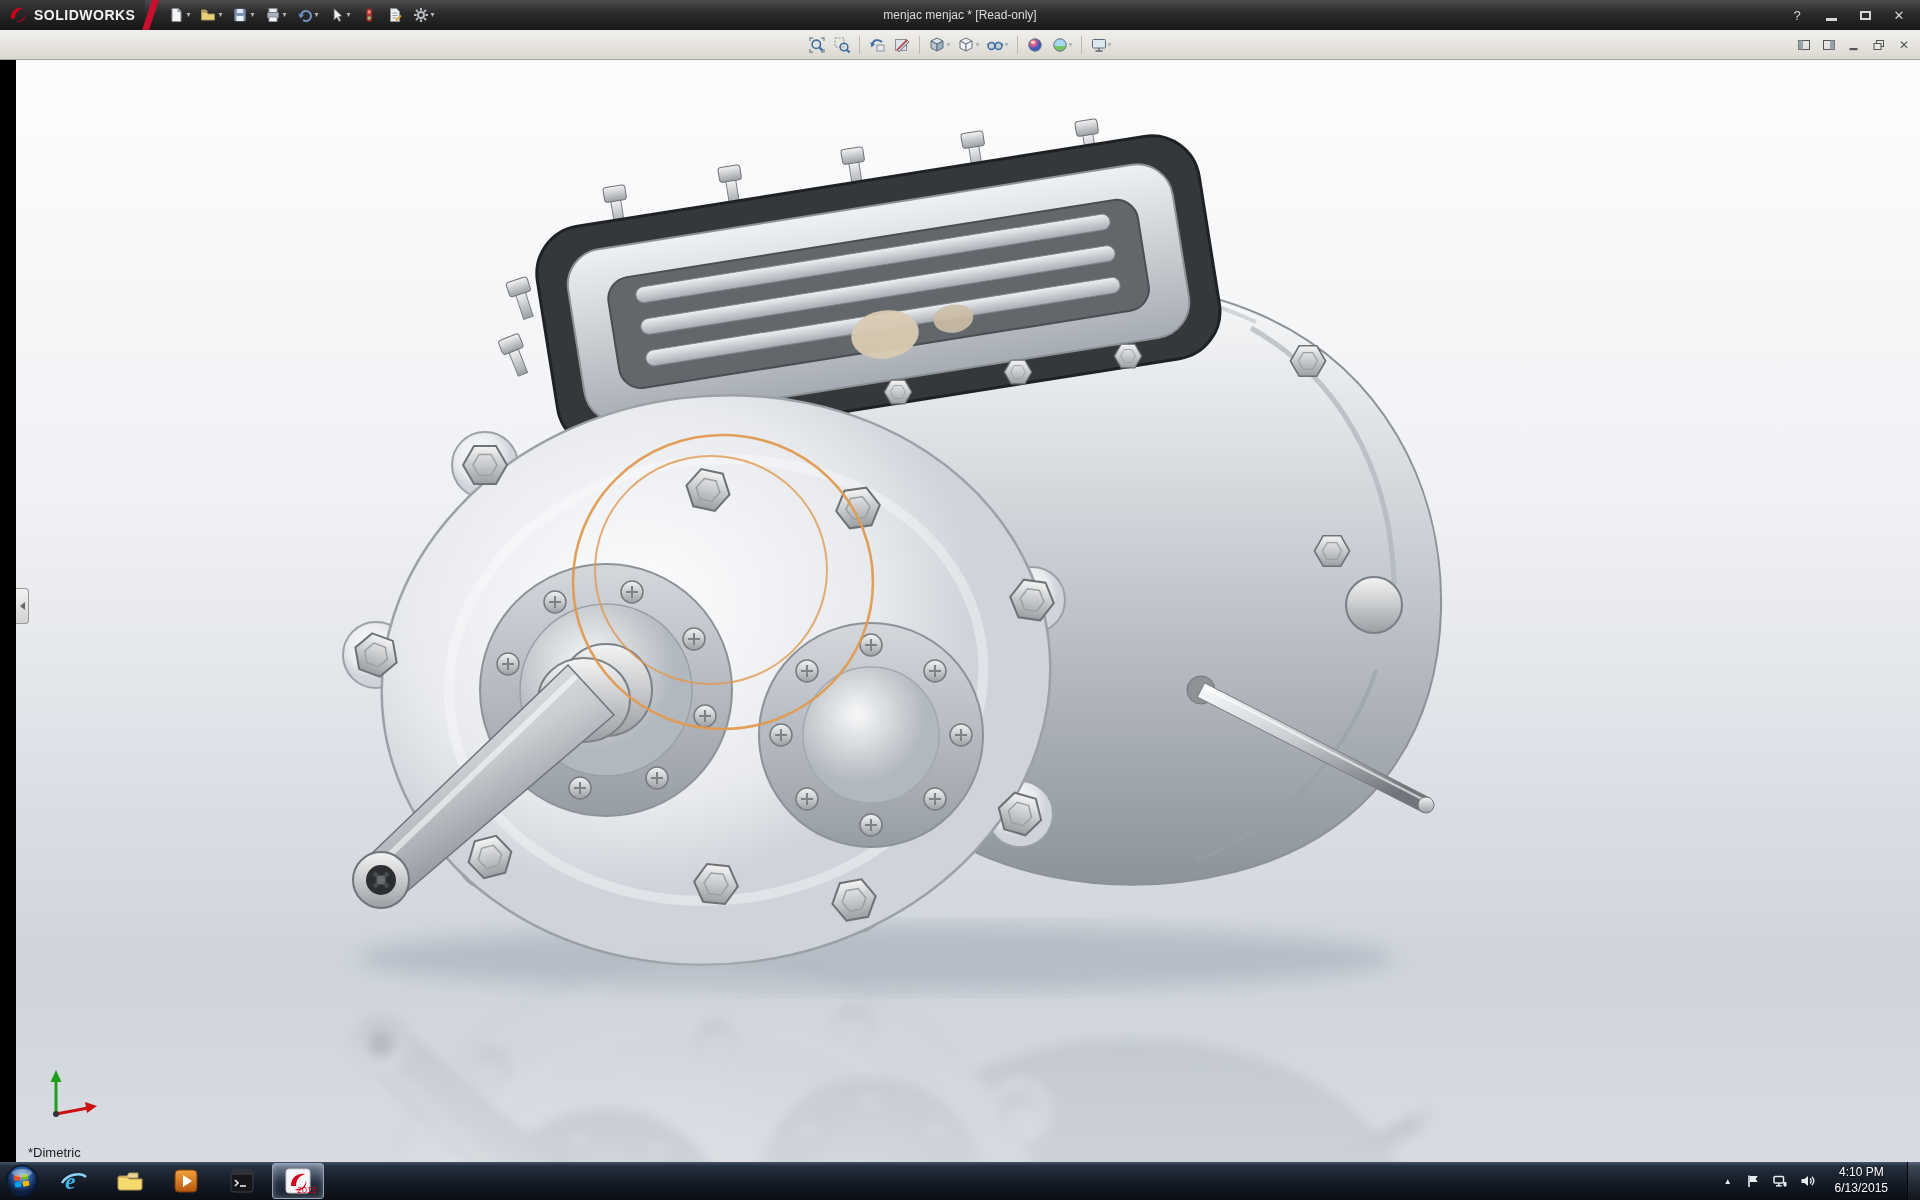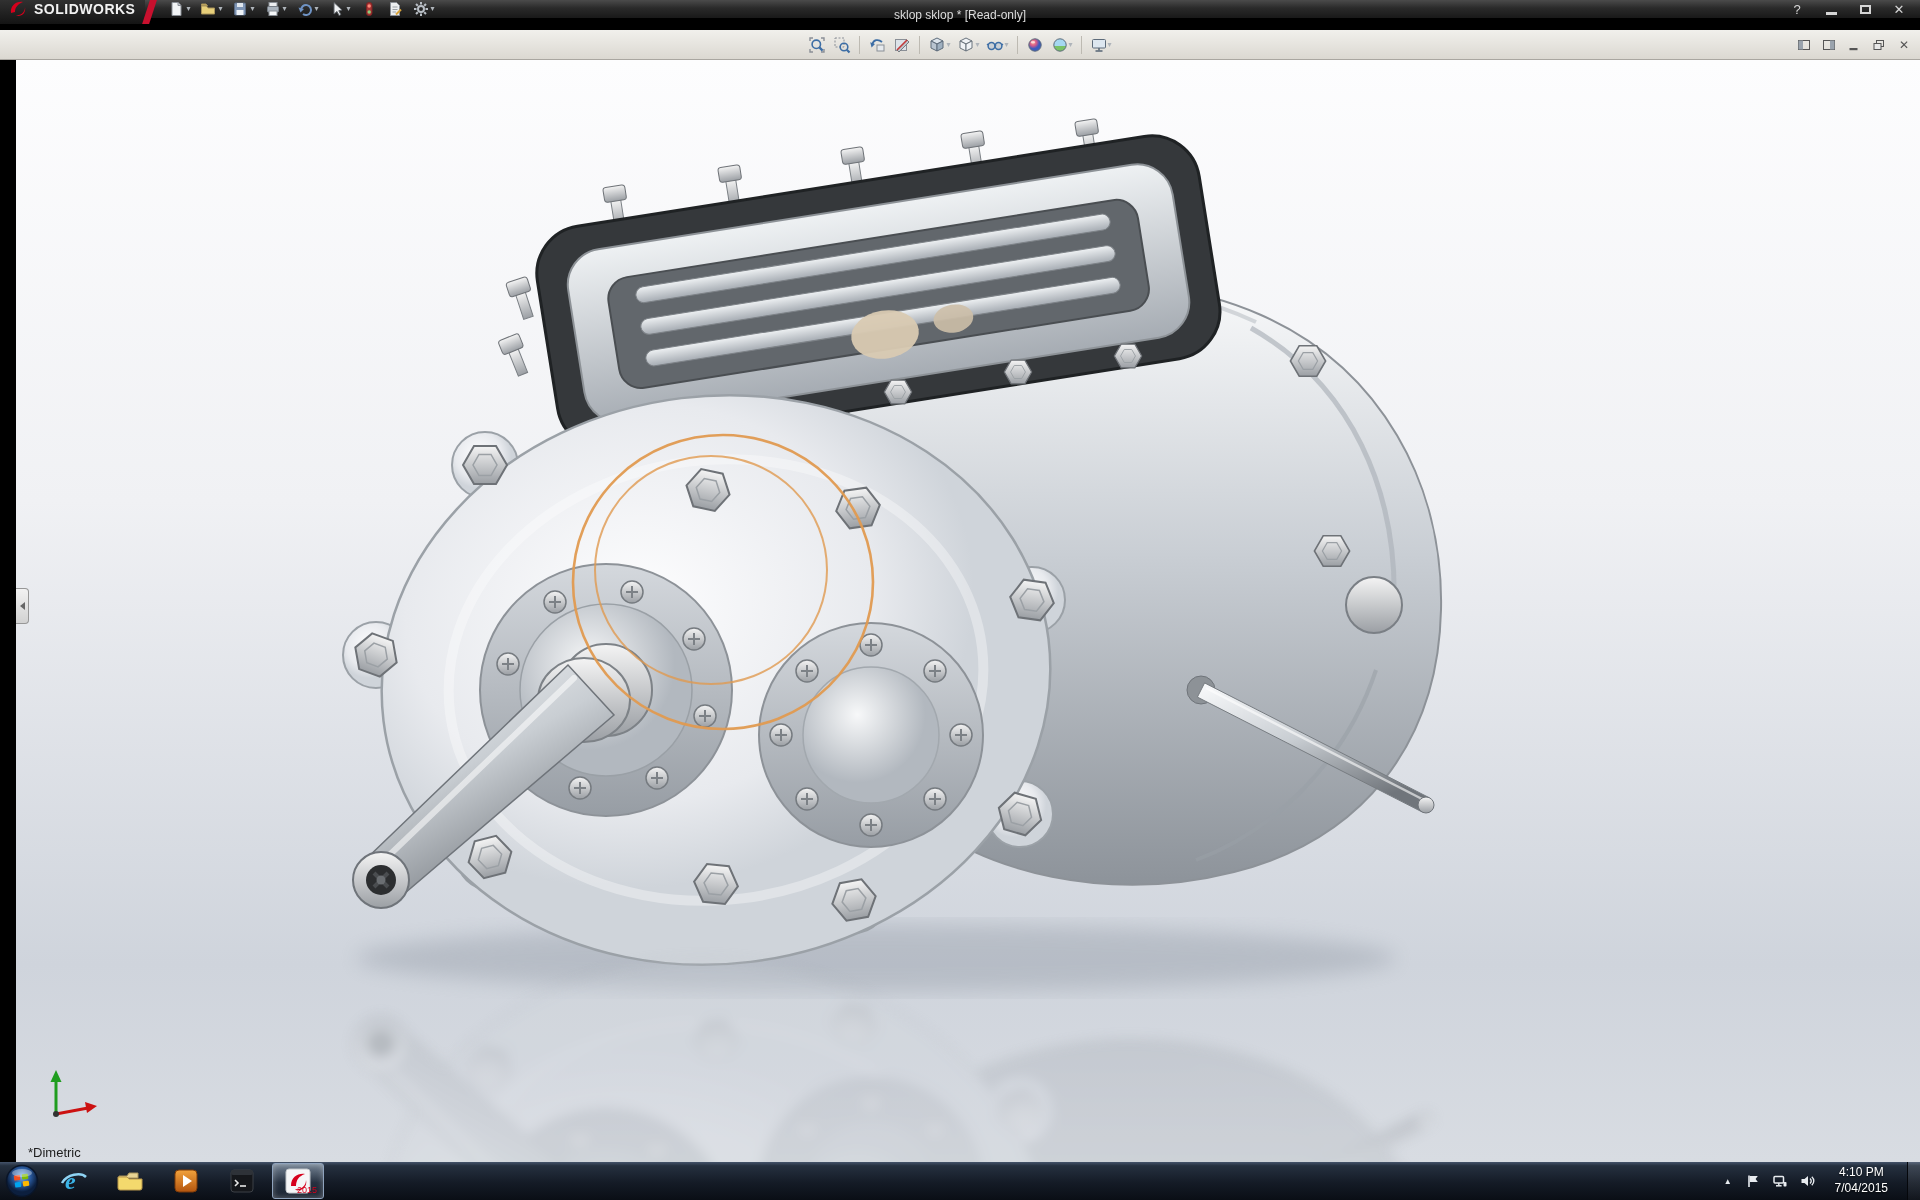--- a/index.html
+++ b/index.html
@@ -1,18 +1,18 @@
 <!DOCTYPE html>
 <html><head>
 <meta charset="utf-8">
 <style>
   *{margin:0;padding:0;box-sizing:border-box}
   html,body{width:1920px;height:1200px;overflow:hidden;font-family:"Liberation Sans",sans-serif;user-select:none;background:#000}
   
-  .titlebar{position:absolute;top:0;left:0;width:1920px;height:18px;background:linear-gradient(#4b4b4b,#2a2a2a 45%,#191919);display:flex;align-items:center;color:#e6e6e6;z-index:40}
+  .titlebar{position:absolute;top:0;left:0;width:1920px;height:30px;background:linear-gradient(#4b4b4b,#2a2a2a 45%,#191919);display:flex;align-items:center;color:#e6e6e6;z-index:40}
   .logo{display:flex;align-items:center;gap:6px;height:30px;padding:0 10px 0 8px;background:linear-gradient(#383838,#141414)}
   .brand{font-size:14px;font-weight:bold;letter-spacing:.5px;color:#f2f2f2}
   .logo-accent{width:7px;height:30px;background:#c8102e;transform:skewX(-18deg);margin-left:2px}
   .tb-group{display:flex;align-items:center;gap:2px;margin-left:10px}
   .tbtn{display:flex;align-items:center;gap:2px;height:24px;padding:0 4px;border-radius:3px;cursor:default}
   .dd{font-size:8px;color:#aeb4ba;line-height:1}
   .title-text{position:absolute;left:50%;top:0;transform:translateX(-50%);height:30px;display:flex;align-items:center;font-size:12px;color:#dcdcdc;white-space:nowrap}
   .win-ctrls{margin-left:auto;display:flex;align-items:center;gap:16px;padding-right:12px;height:30px}
   .wbtn{display:flex;align-items:center;justify-content:center;width:18px;height:18px;color:#d6d6d6;font-size:13px}
   .glyph-min{width:11px;height:3px;background:#d6d6d6;margin-top:8px}
@@ -128,21 +128,21 @@
           <line x1="3" y1="3" x2="4.8" y2="4.8"></line>
             <line x1="11.2" y1="11.2" x2="13" y2="13"></line>
           <line x1="13" y1="3" x2="11.2" y2="4.8"></line>
             <line x1="4.8" y1="11.2" x2="3" y2="13"></line>
         </g>
       </svg>
       <span class="dd">▾</span>
     </div>
   </div>
 
-  <div class="title-text">sklop sklop * [Read-only]</div>
+  <div class="title-text">menjac menjac * [Read-only]</div>
 
   <div class="win-ctrls">
     <div class="wbtn">?</div>
     <div class="wbtn">
         <span class="glyph-min"></span>
       </div>
     <div class="wbtn">
         <span class="glyph-max"></span>
       </div>
     <div class="wbtn">✕</div>
@@ -547,17 +547,17 @@
       </svg>
     </div>
     <div class="tray-ico">
       <svg width="16" height="16" viewBox="0 0 16 16">
         <polygon points="2.5,6 5.5,6 9,3 9,13 5.5,10 2.5,10" fill="#e8ecf0"></polygon>
         <path d="M11 5.5 q2.5 2.5 0 5 M12.8 3.8 q4 4 0 8.4" fill="none" stroke="#e8ecf0" stroke-width="1.3"></path>
       </svg>
     </div>
     <div class="clock">
       <div>4:10 PM</div>
-      <div>7/04/2015</div>
+      <div>6/13/2015</div>
     </div>
     <div class="showdesk"></div>
   </div>
 </div>
 
 </body></html>

